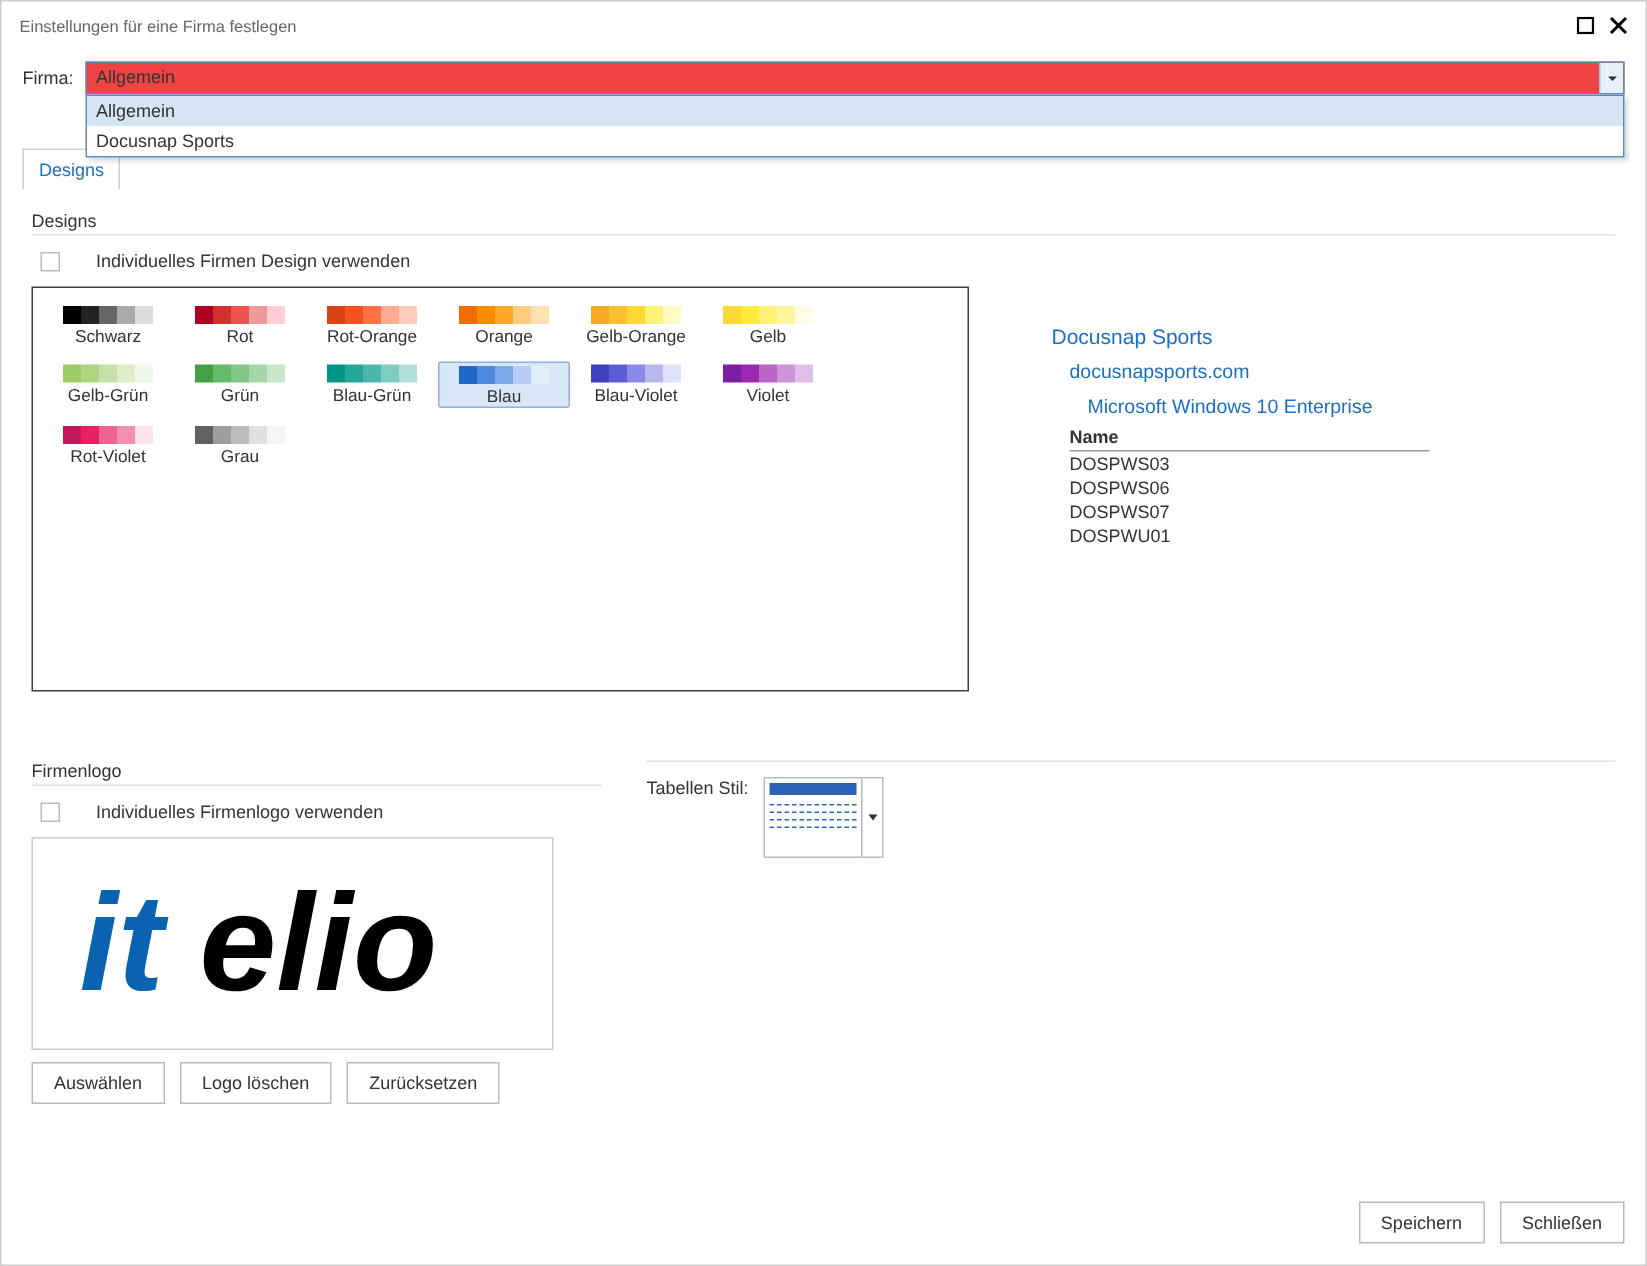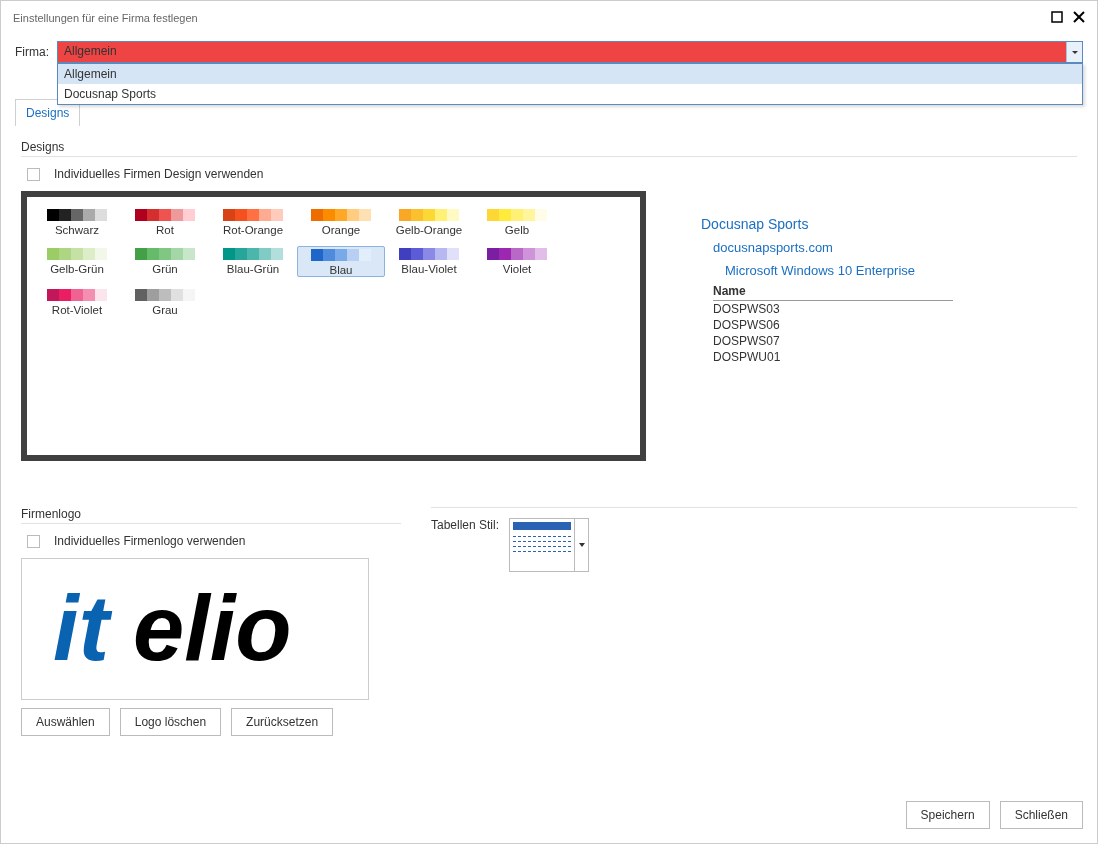--- a/index.html
+++ b/index.html
@@ -101,30 +101,30 @@
     margin-bottom: 2px;
   }
   .section-rule {
     height: 1px;
     background: #e2e2e2;
     margin-bottom: 10px;
   }
   .chk-row {
     display: flex;
     align-items: center;
-    gap: 14px;
+    gap: 24px;
     margin: 6px 0 10px 6px;
   }
   .chk {
     width: 13px; height: 13px;
     border: 1px solid #bbb;
     background: #fff;
   }
   .palette-box {
-    border: 6px solid #404040;
+    border: 1px solid #404040;
     width: 625px;
     height: 270px;
     padding: 8px 6px;
   }
   .palette-grid {
     display: flex;
     flex-wrap: wrap;
   }
   .swatch-item {
     width: 88px;

